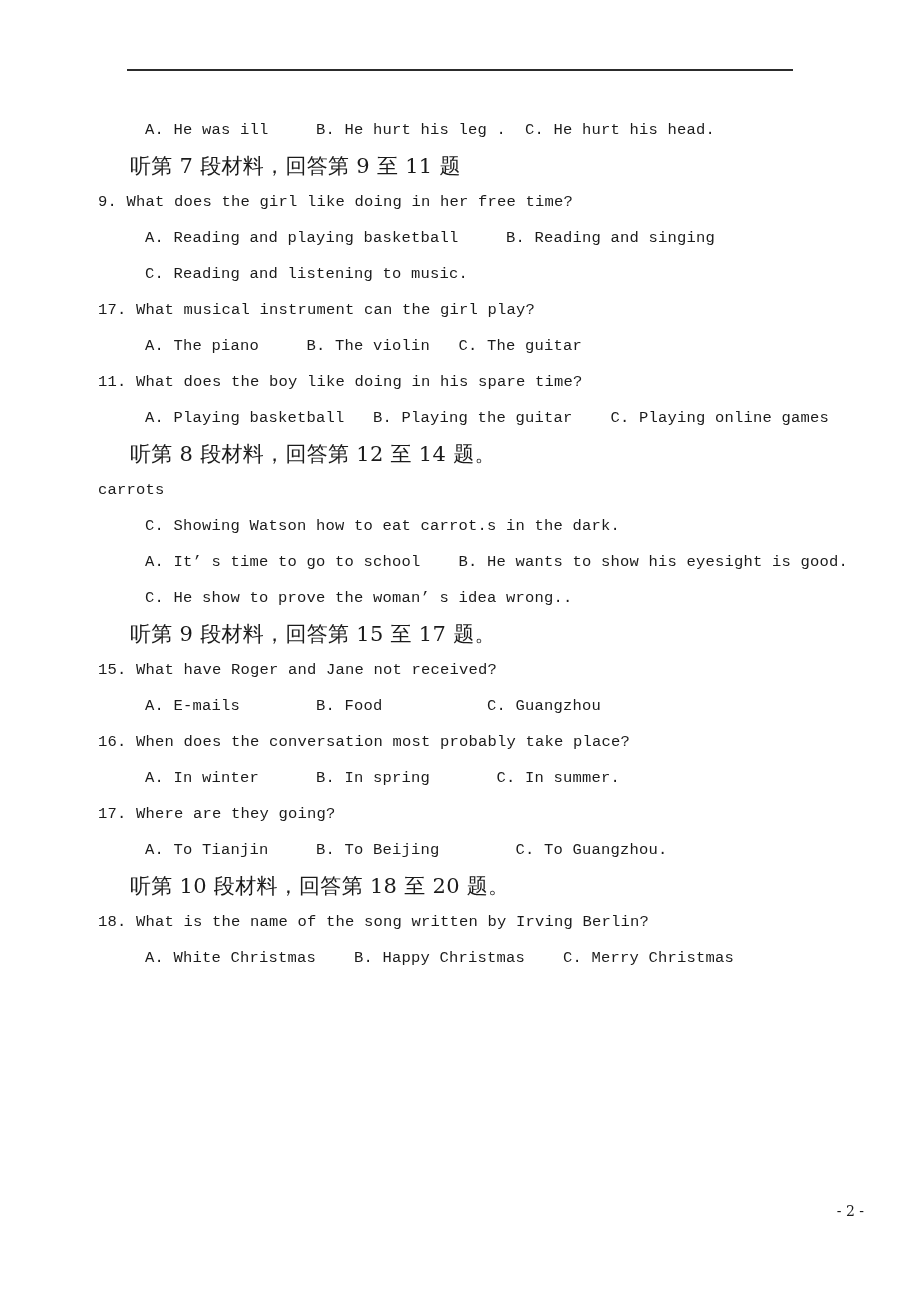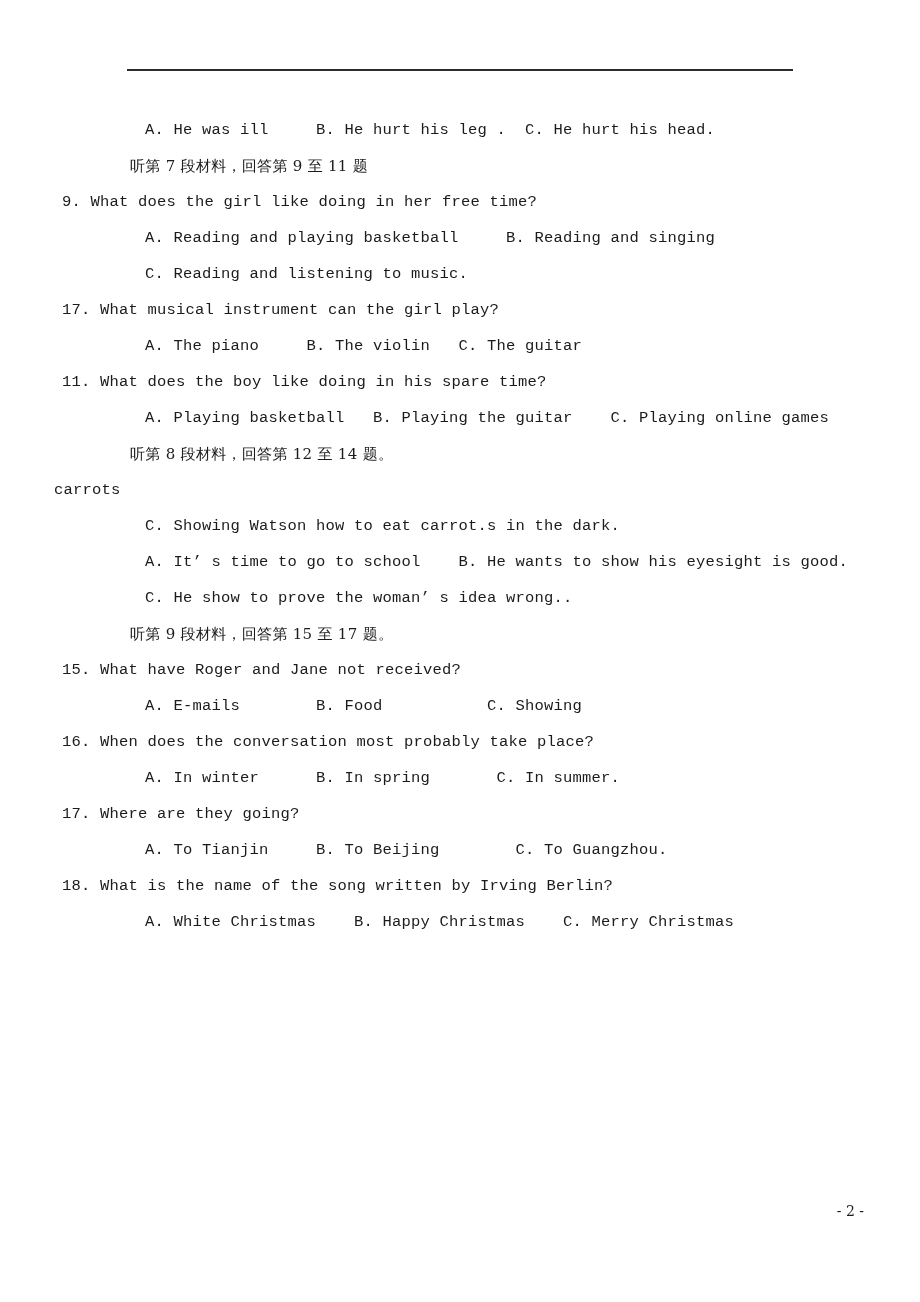--- a/index.html
+++ b/index.html
@@ -46,38 +46,38 @@
   .line {
     height: 36px;
     line-height: 36px;
     white-space: pre;
     font-size: 15.5px;
     letter-spacing: 0.2px;
   }
 
   
   .q {
-    padding-left: 62px;
+    padding-left: 98px;
   }
 
   
   .opt {
     padding-left: 145px;
   }
 
   
   .cont {
-    padding-left: 54px;
+    padding-left: 98px;
   }
 
   
   .cn {
     padding-left: 130px;
     font-family: "DejaVu Serif", "Liberation Serif", serif;
-    font-size: 15px;
+    font-size: 21px;
     letter-spacing: 0.3px;
   }
 
   
   #page-number {
     position: absolute;
     right: 56px;
     top: 1203px;
     font-family: "DejaVu Serif", "Liberation Serif", serif;
     font-size: 14px;
@@ -102,24 +102,25 @@
       <div class="line opt">A. The piano     B. The violin   C. The guitar</div>
       <div class="line q">11. What does the boy like doing in his spare time?</div>
       <div class="line opt">A. Playing basketball   B. Playing the guitar    C. Playing online games</div>
       <div class="line cn">听第 8 段材料，回答第 12 至 14 题。</div>
       <div class="line cont">carrots</div>
       <div class="line opt">C. Showing Watson how to eat carrot.s in the dark.</div>
       <div class="line opt">A. It’ s time to go to school    B. He wants to show his eyesight is good.</div>
       <div class="line opt">C. He show to prove the woman’ s idea wrong..</div>
       <div class="line cn">听第 9 段材料，回答第 15 至 17 题。</div>
       <div class="line q">15. What have Roger and Jane not received?</div>
-      <div class="line opt">A. E-mails        B. Food           C. Showing</div>
+      <div class="line opt">A. E-mails        B. Food           C. Guangzhou</div>
       <div class="line q">16. When does the conversation most probably take place?</div>
       <div class="line opt">A. In winter      B. In spring       C. In summer.</div>
       <div class="line q">17. Where are they going?</div>
       <div class="line opt">A. To Tianjin     B. To Beijing        C. To Guangzhou.</div>
+      <div class="line cn">听第 10 段材料，回答第 18 至 20 题。</div>
       <div class="line q">18. What is the name of the song written by Irving Berlin?</div>
       <div class="line opt">A. White Christmas    B. Happy Christmas    C. Merry Christmas</div>
     </div>
 
   <div id="page-number">- 2 -</div>
 
 </div>
 
 </body></html>

